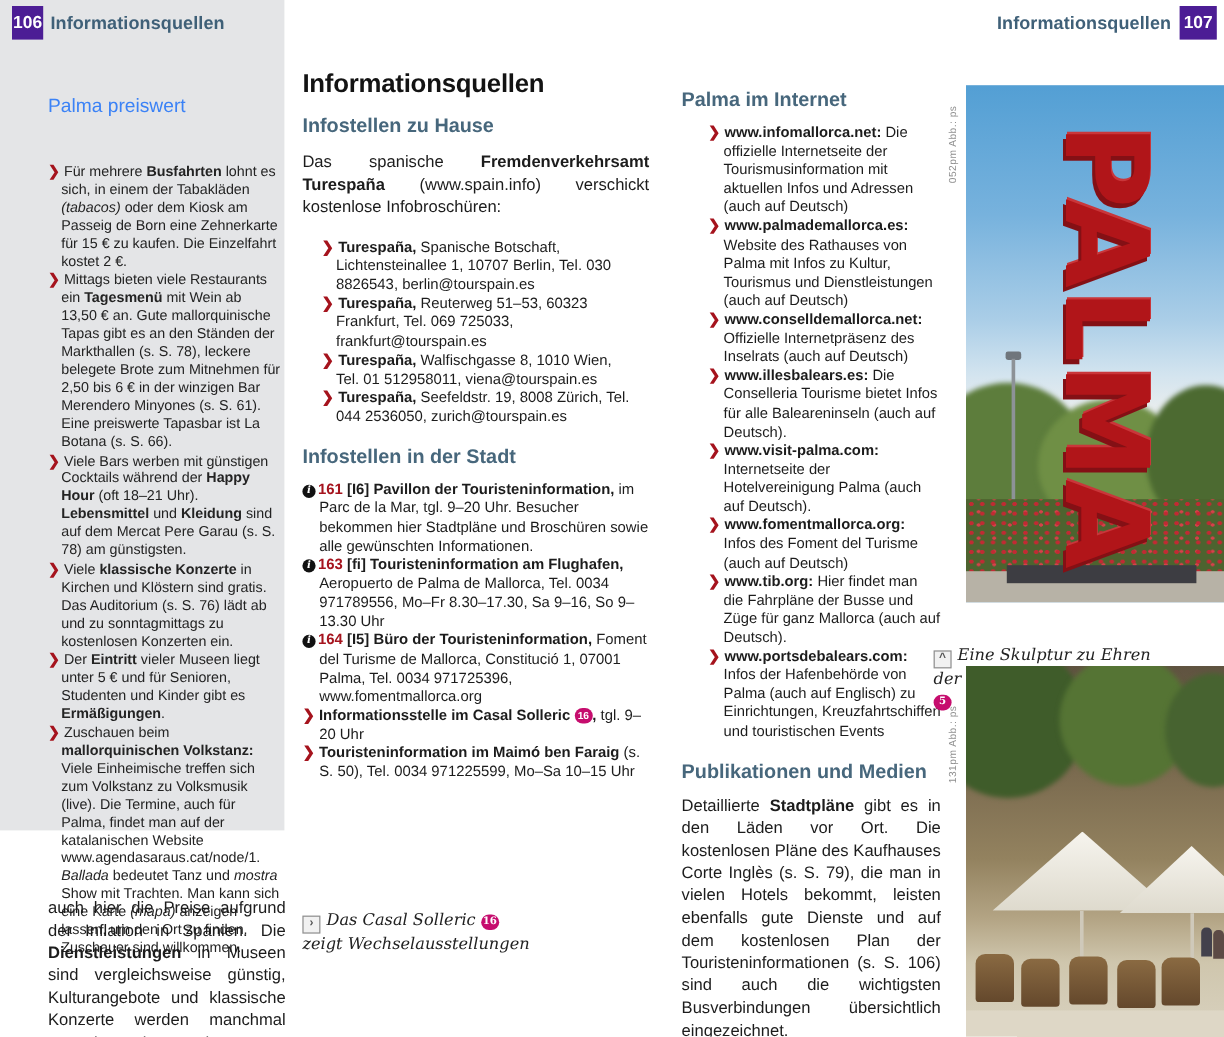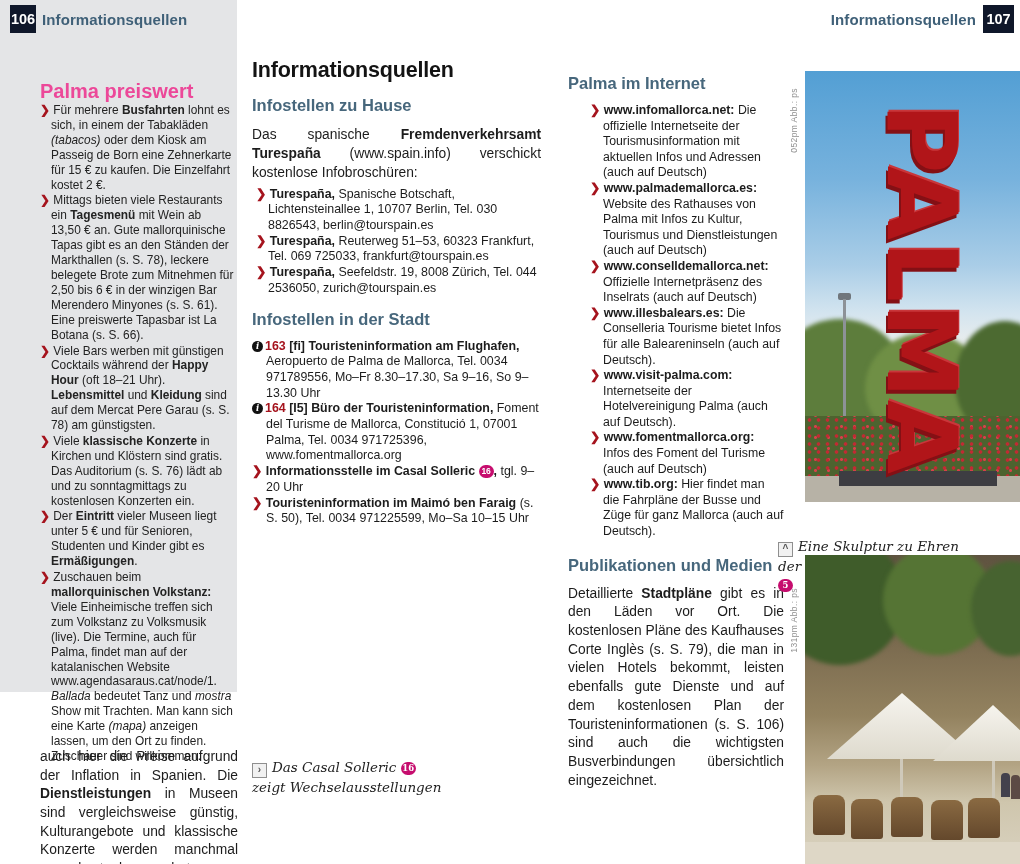--- a/index.html
+++ b/index.html
@@ -1,29 +1,29 @@
 <!DOCTYPE html>
 <html><head>
 <meta charset="utf-8">
 <style>
   html,body{margin:0;padding:0;background:#fff;}
   .page{position:relative;width:1020px;height:864px;background:#ffffff;overflow:hidden;
         font-family:"Liberation Sans",sans-serif;color:#1c1c1c;}
   .sidebar-bg{position:absolute;left:0;top:0;width:237px;height:692px;background:#e4e5e7;}
   
-  .hdr-box{position:absolute;top:5px;height:28px;background:#0f172a;color:#fff;font-weight:700;
+  .hdr-box{position:absolute;top:5px;height:28px;background:#4c1d95;color:#fff;font-weight:700;
            font-size:14.5px;display:flex;align-items:center;justify-content:center;}
   .hdr-box.left{left:10px;width:26px;}
   .hdr-box.right{left:983px;width:31px;}
   .hdr-title{position:absolute;top:11px;font-weight:700;font-size:15px;color:#3f6078;letter-spacing:.1px;}
   .hdr-title.left{left:42px;}
   .hdr-title.right{right:44px;}
   
-  .sb-title{position:absolute;left:40px;top:80px;font-size:20px;font-weight:700;color:#ec4899;}
-  .sb-list{position:absolute;left:40px;top:103px;width:194px;font-size:11.9px;line-height:14.9px;
+  .sb-title{position:absolute;left:40px;top:80px;font-size:16px;font-weight:400;color:#3b82f6;}
+  .sb-list{position:absolute;left:40px;top:136px;width:194px;font-size:11.9px;line-height:14.9px;
            list-style:none;margin:0;padding:0;color:#232323;}
   .sb-list li{padding-left:11px;text-indent:-11px;margin:0 0 1px 0;}
   
   .sb{font-weight:700;}
   .si{font-style:italic;}
   .sr{font-weight:700;color:#a5131d;}
   .sc{font-weight:700;color:#a5131d;}
   .ic-info{display:inline-block;width:11px;height:11px;line-height:11px;border-radius:50%;
            background:#111;color:#fff;text-align:center;font-size:8.5px;font-weight:700;
            font-family:"DejaVu Serif",serif;font-style:italic;margin-right:2px;text-indent:0;vertical-align:1px;}
@@ -31,21 +31,21 @@
            background:#c60d6e;color:#fff;text-align:center;font-size:8.5px;font-weight:700;
            padding:0 1px;text-indent:0;vertical-align:1px;font-style:normal;}
   .ic-capbox{display:inline-block;width:13px;height:13px;line-height:12px;border:1px solid #8f8f8f;
            background:#f1f1f1;color:#555;text-align:center;font-size:10px;font-weight:700;
            margin-right:5px;text-indent:0;vertical-align:-1px;font-style:normal;font-family:"Liberation Sans",sans-serif;}
   
   .col-mid{position:absolute;left:252px;top:58px;width:289px;}
   .h1{font-size:21.5px;font-weight:700;color:#131313;margin:0 0 9px 0;letter-spacing:-.2px;}
   .h2{font-size:16.5px;font-weight:700;color:#47677c;margin:13px 0 10px 0;}
   .intro{font-size:13.8px;line-height:19.2px;text-align:justify;margin:0 0 1px 0;}
-  .plainlist{list-style:none;margin:4px;padding:0;font-size:12.4px;line-height:15.7px;}
+  .plainlist{list-style:none;margin:16px;padding:0;font-size:12.4px;line-height:15.7px;}
   .plainlist li{padding-left:12px;text-indent:-12px;}
   .entrylist{list-style:none;margin:6px 0 0 0;padding:0;font-size:12.4px;line-height:15.7px;}
   .entrylist li{padding-left:14px;text-indent:-14px;}
   .caption{font-family:"DejaVu Serif",serif;font-style:italic;font-size:13.5px;line-height:18px;color:#222;}
   .cap-mid{position:absolute;left:252px;top:744px;width:190px;}
   .cap-photo{position:absolute;left:778px;top:506px;width:205px;margin-top:31px;}
   
   .col-right{position:absolute;left:568px;top:62px;width:216px;}
   .weblist{list-style:none;margin:0;padding:0;font-size:12.3px;line-height:15.6px;}
   .weblist li{padding-left:13px;text-indent:-13px;margin-left:22px;}
@@ -120,43 +120,46 @@
 
   <p class="note"><span>auch hier die Preise aufgrund der Inflation in Spanien. Die </span><span class="sb">Dienstleistungen</span><span> in Museen sind vergleichsweise günstig, Kulturangebote und klassische Konzerte werden manchmal sogar kostenlos angeboten.</span></p>
 
   <div class="col-mid">
     <h1 class="h1">Informationsquellen</h1>
     <h2 class="h2">Infostellen zu Hause</h2>
     <p class="intro"><span>Das spanische </span><span class="sb">Fremdenverkehrsamt Turespaña</span><span> (www.spain.info) verschickt kostenlose Infobroschüren:</span></p>
     <ul class="plainlist">
       <li><span class="sc">❯ </span><span class="sb">Turespaña,</span><span> Spanische Botschaft, Lichtensteinallee 1, 10707 Berlin, Tel. 030 8826543, berlin@tourspain.es</span></li>
       <li><span class="sc">❯ </span><span class="sb">Turespaña,</span><span> Reuterweg 51–53, 60323 Frankfurt, Tel. 069 725033, frankfurt@tourspain.es</span></li>
+      <li><span class="sc">❯ </span><span class="sb">Turespaña,</span><span> Walfischgasse 8, 1010 Wien, Tel. 01 512958011, viena@tourspain.es</span></li>
       <li><span class="sc">❯ </span><span class="sb">Turespaña,</span><span> Seefeldstr. 19, 8008 Zürich, Tel. 044 2536050, zurich@tourspain.es</span></li>
     </ul>
     <h2 class="h2">Infostellen in der Stadt</h2>
     <ul class="entrylist">
+      <li><span class="ic-info">i</span><span class="sr">161</span><span class="sb"> [I6] Pavillon der Touristeninformation,</span><span> im Parc de la Mar, tgl. 9–20 Uhr. Besucher bekommen hier Stadtpläne und Broschüren sowie alle gewünschten Informationen.</span></li>
       <li><span class="ic-info">i</span><span class="sr">163</span><span class="sb"> [fi] Touristeninformation am Flughafen,</span><span> Aeropuerto de Palma de Mallorca, Tel. 0034 971789556, Mo–Fr 8.30–17.30, Sa 9–16, So 9–13.30 Uhr</span></li>
       <li><span class="ic-info">i</span><span class="sr">164</span><span class="sb"> [I5] Büro der Touristeninformation,</span><span> Foment del Turisme de Mallorca, Constitució 1, 07001 Palma, Tel. 0034 971725396, www.fomentmallorca.org</span></li>
       <li><span class="sc">❯ </span><span class="sb">Informationsstelle im Casal Solleric </span><span class="ic-circle">16</span><span class="sb">,</span><span> tgl. 9–20 Uhr</span></li>
       <li><span class="sc">❯ </span><span class="sb">Touristeninformation im Maimó ben Faraig</span><span> (s. S. 50), Tel. 0034 971225599, Mo–Sa 10–15 Uhr</span></li>
     </ul>
   </div>
 
   <p class="caption cap-mid"><span class="ic-capbox">›</span><span>Das Casal Solleric </span><span class="ic-circle">16</span><span> zeigt Wechselausstellungen</span></p>
 
   <div class="col-right">
     <h2 class="h2" style="margin-top:12px;">Palma im Internet</h2>
     <ul class="weblist">
       <li><span class="sc">❯ </span><span class="sb">www.infomallorca.net:</span><span> Die offizielle Internetseite der Tourismusinformation mit aktuellen Infos und Adressen (auch auf Deutsch)</span></li>
       <li><span class="sc">❯ </span><span class="sb">www.palmademallorca.es:</span><span> Website des Rathauses von Palma mit Infos zu Kultur, Tourismus und Dienstleistungen (auch auf Deutsch)</span></li>
       <li><span class="sc">❯ </span><span class="sb">www.conselldemallorca.net:</span><span> Offizielle Internetpräsenz des Inselrats (auch auf Deutsch)</span></li>
       <li><span class="sc">❯ </span><span class="sb">www.illesbalears.es:</span><span> Die Conselleria Tourisme bietet Infos für alle Baleareninseln (auch auf Deutsch).</span></li>
       <li><span class="sc">❯ </span><span class="sb">www.visit-palma.com:</span><span> Internetseite der Hotelvereinigung Palma (auch auf Deutsch).</span></li>
       <li><span class="sc">❯ </span><span class="sb">www.fomentmallorca.org:</span><span> Infos des Foment del Turisme (auch auf Deutsch)</span></li>
       <li><span class="sc">❯ </span><span class="sb">www.tib.org:</span><span> Hier findet man die Fahrpläne der Busse und Züge für ganz Mallorca (auch auf Deutsch).</span></li>
+      <li><span class="sc">❯ </span><span class="sb">www.portsdebalears.com:</span><span> Infos der Hafenbehörde von Palma (auch auf Englisch) zu Einrichtungen, Kreuzfahrtschiffen und touristischen Events</span></li>
     </ul>
     <h2 class="h2" style="margin-top:16px;">Publikationen und Medien</h2>
     <p class="pub"><span>Detaillierte </span><span class="sb">Stadtpläne</span><span> gibt es in den Läden vor Ort. Die kostenlosen Pläne des Kaufhauses Corte Inglès (s. S. 79), die man in vielen Hotels bekommt, leisten ebenfalls gute Dienste und auf dem kostenlosen Plan der Touristeninformationen (s. S. 106) sind auch die wichtigsten Busverbindungen übersichtlich eingezeichnet.</span></p>
 
   </div>
 
   <div class="photo1">
     <div class="p1-sky"></div>
     <div class="blob p1-palm1"></div>
     <div class="blob p1-palm2"></div>

